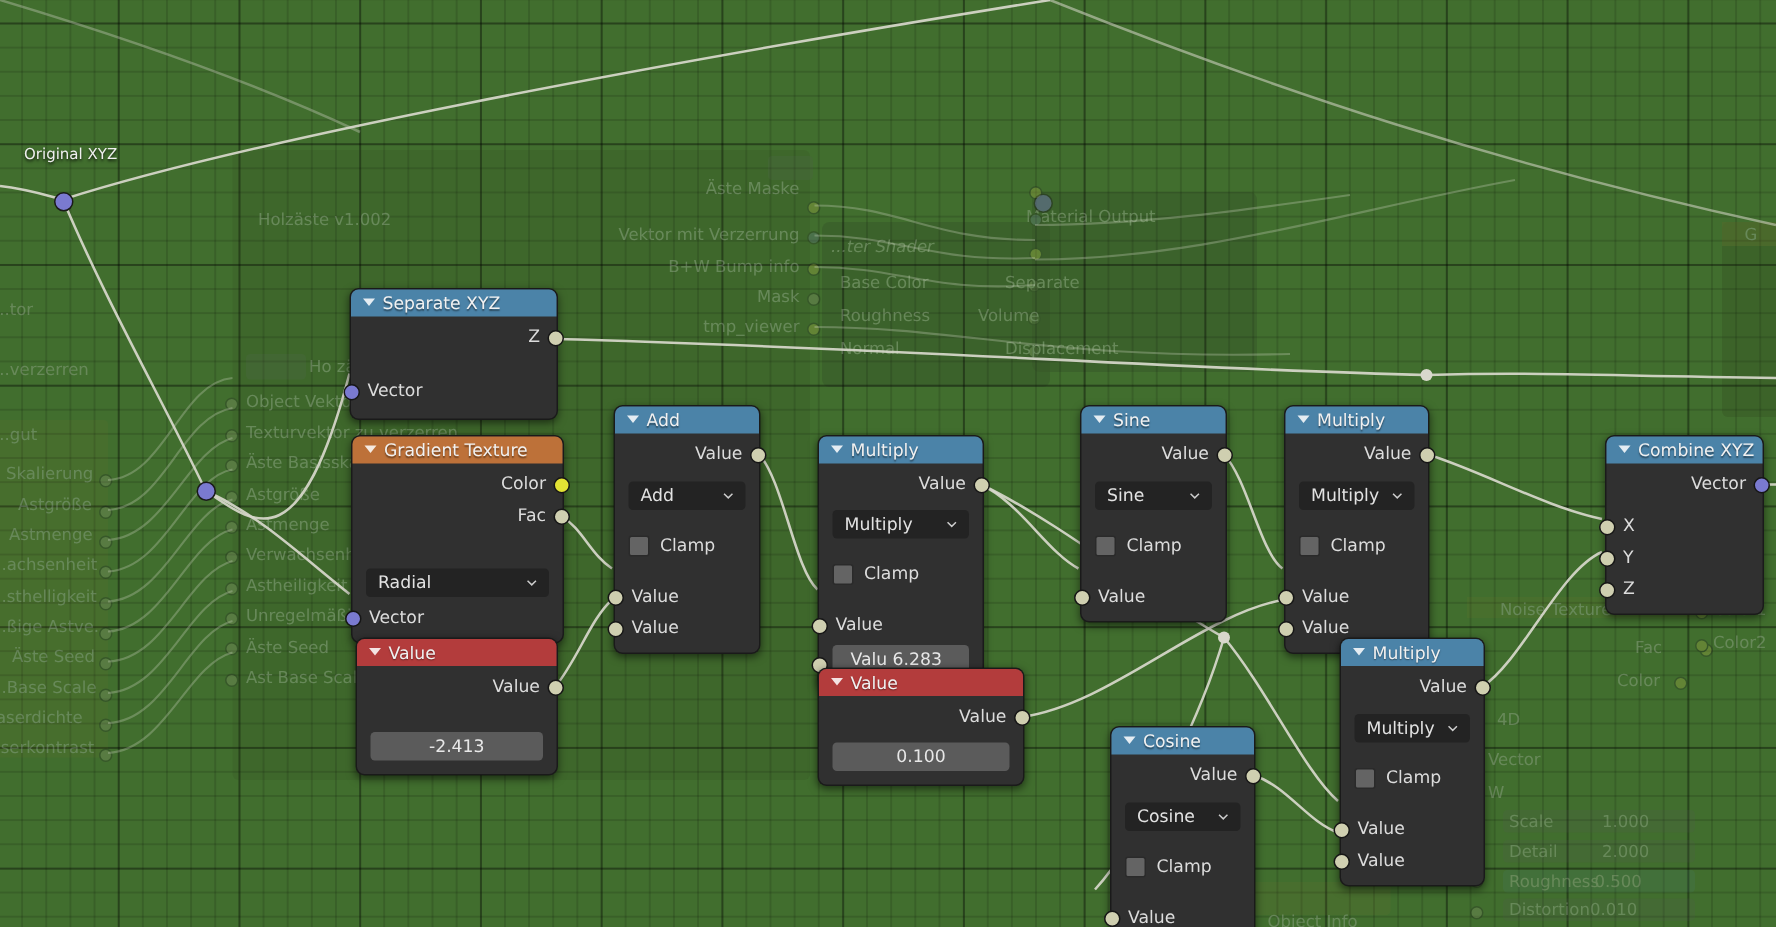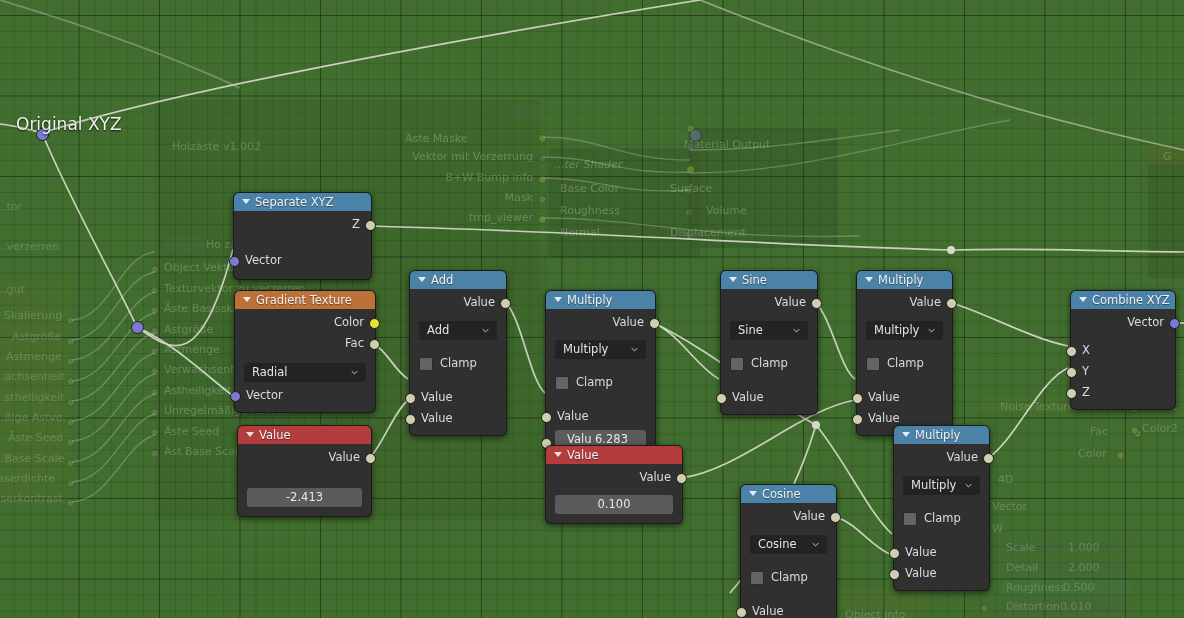--- a/index.html
+++ b/index.html
@@ -111,21 +111,21 @@
     <div class="gsock g" style="left:150px;top:306px"></div>
     <div class="gsock g" style="left:150px;top:327px"></div>
     <div class="gsock g" style="left:150px;top:347px"></div>
     <div class="gsock g" style="left:150px;top:367px"></div>
     <div class="gsock g" style="left:150px;top:388px"></div>
     <div class="gsock g" style="left:150px;top:408px"></div>
     <div class="gsock g" style="left:150px;top:428px"></div>
     <div class="gsock g" style="left:150px;top:449px"></div>
 
     <div class="gfield" style="left:512px;top:104px;width:30px;height:16px;"></div>
-    <div class="glabel r" style="left:405px;top:132px;width:128px;text-align:left">Äste Maske</div>
+    <div class="glabel r" style="left:405px;top:119px;width:128px;text-align:right">Äste Maske</div>
     <div class="glabel" style="left:405px;top:150px;width:128px;text-align:right">Vektor mit Verzerrung</div>
     <div class="glabel" style="left:405px;top:171px;width:128px;text-align:right">B+W Bump info</div>
     <div class="glabel" style="left:405px;top:191px;width:128px;text-align:right">Mask</div>
     <div class="glabel" style="left:405px;top:211px;width:128px;text-align:right">tmp_viewer</div>
     <div class="gsock y" style="left:538px;top:134px"></div>
     <div class="gsock b" style="left:538px;top:154px"></div>
     <div class="gsock y" style="left:538px;top:175px"></div>
     <div class="gsock g" style="left:538px;top:195px"></div>
     <div class="gsock y" style="left:538px;top:215px"></div>
 
@@ -133,22 +133,22 @@
     <div class="glabel" style="left:554px;top:158px;font-style:italic;">...ter Shader</div>
     <div class="glabel" style="left:560px;top:182px;">Base Color</div>
     <div class="glabel" style="left:560px;top:204px;">Roughness</div>
     <div class="glabel" style="left:560px;top:226px;">Normal</div>
     <div class="gsock g" style="left:685px;top:186px"></div>
     <div class="gsock g" style="left:685px;top:208px"></div>
     <div class="gsock g" style="left:685px;top:230px"></div>
 
     <div class="gnode" style="left:688px;top:128px;width:150px;height:120px"></div>
     <div class="glabel" style="left:684px;top:138px;">Material Output</div>
-    <div class="glabel" style="left:670px;top:182px;">Surface</div>
-    <div class="glabel" style="left:706px;top:204px;">Volume</div>
+    <div class="glabel" style="left:670px;top:182px;">Separate</div>
+    <div class="glabel" style="left:652px;top:204px;">Volume</div>
     <div class="glabel" style="left:670px;top:226px;">Displacement</div>
     <div class="gsock y" style="left:686px;top:124px"></div>
     <div class="gsock b" style="left:686px;top:142px"></div>
     <div class="gsock y" style="left:686px;top:165px"></div>
 
     <div style="position:absolute;left:978px;top:398px;width:160px;height:14px;background:rgba(150,120,40,.35);"></div>
     <div class="glabel" style="left:1000px;top:400px;">Noise Texture</div>
     <div class="glabel" style="left:1090px;top:425px;">Fac</div>
     <div class="glabel" style="left:1078px;top:447px;">Color</div>
     <div class="glabel" style="left:998px;top:473px;">4D</div>
@@ -235,21 +235,21 @@
       <path d="M952,303 C990,315 1030,338 1068,346"></path>
       <path d="M988,458 C1015,440 1040,380 1068,368"></path>
       <path d="M1178,323 C1181,323 1183,323 1184,323"></path>
 
       <path d="M700,0 C850,60 1000,110 1184,150" stroke-opacity=".55"></path>
       <path d="M0,0 C100,30 180,60 240,88" stroke-opacity=".35"></path>
     </g>
   </svg>
 
   <div class="bigsock" style="left:36px;top:128px"></div>
-  <div style="position:absolute;left:16px;top:114px;font-size:17px;color:#efefef;text-shadow:0 1px 2px rgba(0,0,0,.8)">Original XYZ</div>
+  <div style="position:absolute;left:16px;top:98px;font-size:10px;color:#efefef;text-shadow:0 1px 2px rgba(0,0,0,.8)">Original XYZ</div>
   <div class="bigsock" style="left:131px;top:321px"></div>
   <div class="bigsock" style="left:689px;top:129px;opacity:.4"></div>
 
   <div class="node" style="left:233px;top:192px;width:137px;">
     <div class="hdr blue">
       <span class="tri"></span>
       <span>Separate XYZ</span>
     </div>
     <div class="body" style="height:59px">
       <div class="row out">
@@ -270,21 +270,21 @@
     </div>
     <div class="body">
       <div class="row out">
         <span>Color</span>
         <span class="sock col r"></span>
       </div>
       <div class="row out">
         <span>Fac</span>
         <span class="sock val r"></span>
       </div>
-      <div class="drop" style="margin-top:9px">
+      <div class="drop" style="margin-top:25px">
         <span>Radial</span>
         <svg class="chev" viewBox="0 0 10 10">
           <path d="M1,3 L5,7 L9,3" stroke="#ccc" stroke-width="1.4" fill="none"></path>
           </svg>
       </div>
       <div class="row" style="margin-top:3px">
         <span class="sock vec l"></span>
         <span>Vector</span>
       </div>
     </div>

